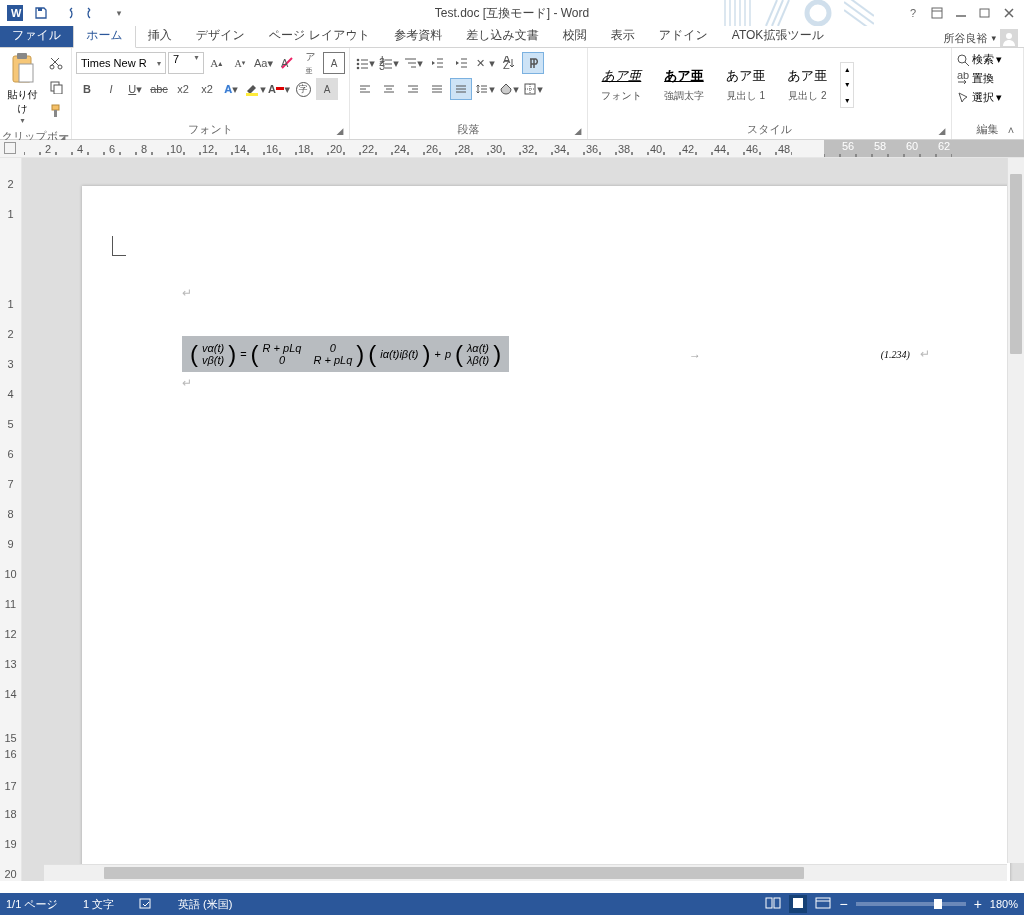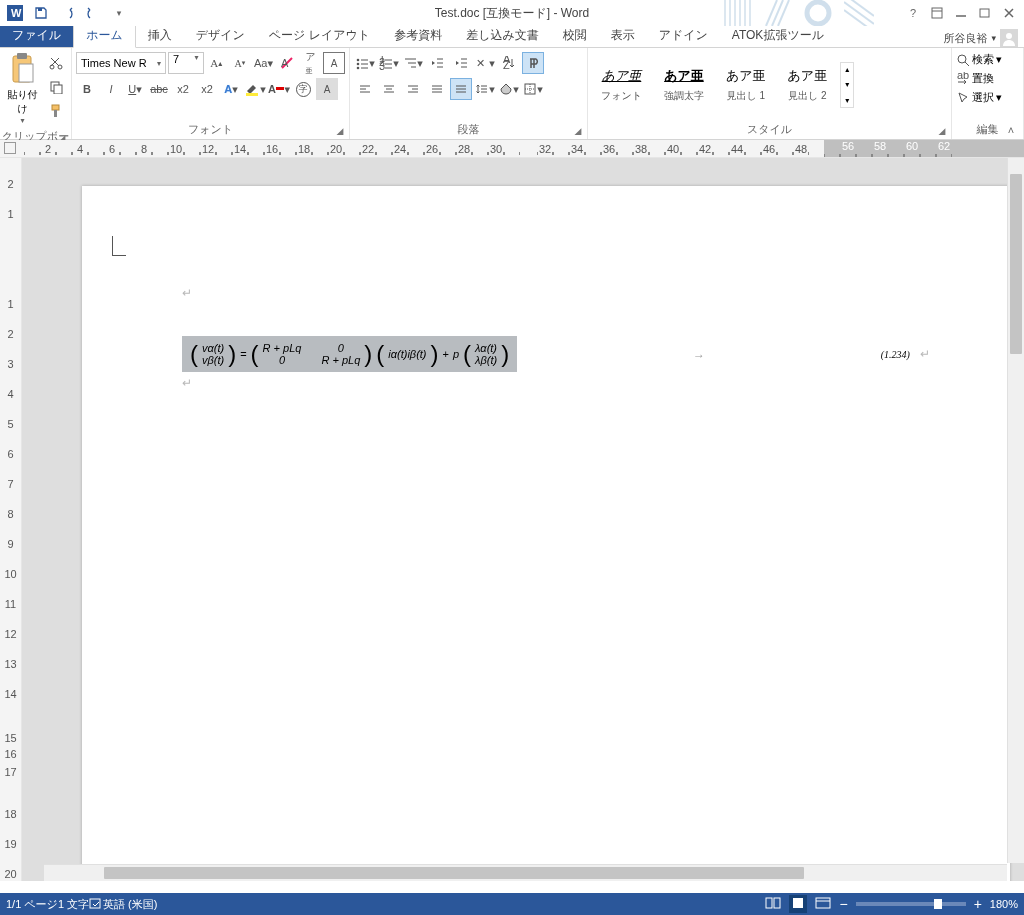--- a/index.html
+++ b/index.html
@@ -58,21 +58,21 @@
   .eqnum { margin-left: auto; font-family: "Times New Roman", serif; font-style: italic; font-size: 10px; }
   .tab-arrow { color: #999; font-size: 12px; flex: 1; text-align: center; }
 
   
   .vscroll { position: absolute; right: 0; top: 0; bottom: 18px; width: 17px; background: #f0f0f0; border-left: 1px solid #e0e0e0; }
   .vscroll .thumb { position: absolute; left: 2px; right: 2px; top: 16px; height: 180px; background: #c4c4c4; border-radius: 1px; }
   .hscroll { position: absolute; left: 22px; right: 17px; bottom: 0; height: 17px; background: #f0f0f0; border-top: 1px solid #e0e0e0; }
   .hscroll .thumb { position: absolute; top: 2px; bottom: 2px; left: 60px; width: 700px; background: #c4c4c4; border-radius: 1px; }
 
   
-  .status { position: absolute; left: 0; right: 0; bottom: 0; height: 22px; background: #2b579a; color: #fff; display: flex; align-items: center; padding: 0 6px; gap: 0; font-size: 11px; }
+  .status { position: absolute; left: 0; right: 0; bottom: 0; height: 22px; background: #2b579a; color: #fff; display: flex; align-items: center; padding: 0 6px; gap: 25px; font-size: 11px; }
   .status .right { margin-left: auto; display: flex; align-items: center; gap: 8px; }
   .slider { width: 110px; height: 4px; background: #6a88b9; position: relative; }
   .slider .knob { position: absolute; top: -3px; left: 78px; width: 8px; height: 10px; background: #fff; }
 
   .collapse { position: absolute; right: 4px; top: 124px; width: 18px; height: 14px; color: #666; text-align: center; }
 
   svg { pointer-events: none; }
 </style>
 </head>
 <body>
@@ -460,21 +460,21 @@
       <div class="seg" style="width: 16px;">22</div>
       <div class="seg" style="width: 16px;"></div>
       <div class="seg" style="width: 16px;">24</div>
       <div class="seg" style="width: 16px;"></div>
       <div class="seg" style="width: 16px;">26</div>
       <div class="seg" style="width: 16px;"></div>
       <div class="seg" style="width: 16px;">28</div>
       <div class="seg" style="width: 16px;"></div>
       <div class="seg" style="width: 16px;">30</div>
       <div class="seg" style="width: 16px;"></div>
-      <div class="seg" style="width: 16px; margin-left: 17px;">32</div>
+      <div class="seg" style="width: 16px;">32</div>
       <div class="seg" style="width: 16px;"></div>
       <div class="seg" style="width: 16px;">34</div>
       <div class="seg" style="width: 16px;"></div>
       <div class="seg" style="width: 16px;">36</div>
       <div class="seg" style="width: 16px;"></div>
       <div class="seg" style="width: 16px;">38</div>
       <div class="seg" style="width: 16px;"></div>
       <div class="seg" style="width: 16px;">40</div>
       <div class="seg" style="width: 16px;"></div>
       <div class="seg" style="width: 16px;">42</div>
@@ -513,41 +513,41 @@
       <div class="seg" style="top: 310px;">7</div>
       <div class="seg" style="top: 340px;">8</div>
       <div class="seg" style="top: 370px;">9</div>
       <div class="seg" style="top: 400px;">10</div>
       <div class="seg" style="top: 430px;">11</div>
       <div class="seg" style="top: 460px;">12</div>
       <div class="seg" style="top: 490px;">13</div>
       <div class="seg" style="top: 520px;">14</div>
       <div class="seg" style="top: 564px;">15</div>
       <div class="seg" style="top: 580px;">16</div>
-      <div class="seg" style="top: 598px;">17</div>
+      <div class="seg" style="top: 612px;">17</div>
       <div class="seg" style="top: 640px;">18</div>
       <div class="seg" style="top: 670px;">19</div>
       <div class="seg" style="top: 700px;">20</div>
     </div>
   <div class="docarea">
     <div class="page">
       <div style="position:absolute;left:30px;top:50px;border-left:1px solid #555;border-bottom:1px solid #555;width:14px;height:20px;"></div>
       <div style="position:absolute;left:100px;top:100px;" class="brk">↵</div>
 
       <div class="eqwrap" style="position:absolute;left:100px;top:130px;right:80px;">
         <div class="eq">
           <span style="font-size:24px;font-style:normal;">(</span>
           <span style="display:inline-flex;flex-direction:column;line-height:1.1;">
               <span>vα(t)</span>
               <span>vβ(t)</span>
             </span>
           <span style="font-size:24px;font-style:normal;">)</span>
           <span style="font-style:normal;">=</span>
           <span style="font-size:24px;font-style:normal;">(</span>
-          <span style="display:inline-grid;grid-template-columns:auto auto;column-gap:20px;line-height:1.1;">
+          <span style="display:inline-grid;grid-template-columns:auto auto;column-gap:12px;line-height:1.1;">
             <span>R + pLq</span>
               <span style="text-align:center;">0</span>
             <span style="text-align:center;">0</span>
               <span>R + pLq</span>
           </span>
           <span style="font-size:24px;font-style:normal;">)</span>
           <span style="font-size:24px;font-style:normal;">(</span>
           <span style="display:inline-flex;line-height:1.1;">
               <span>iα(t)</span>
               <span>iβ(t)</span>

